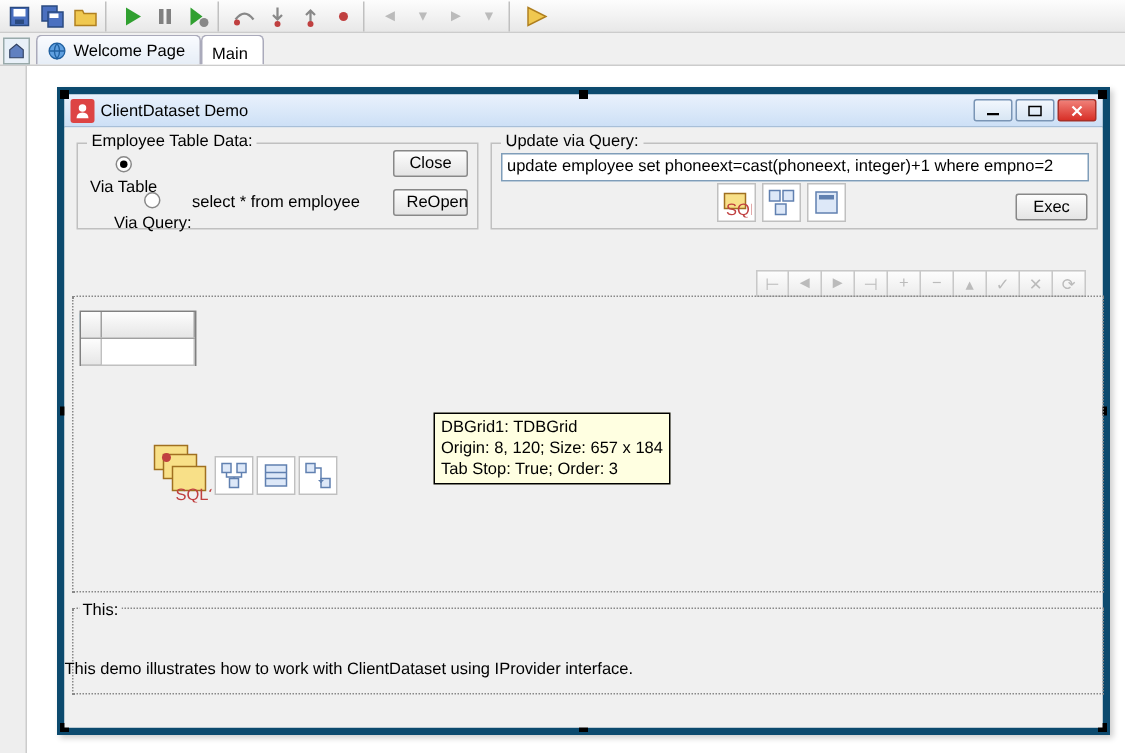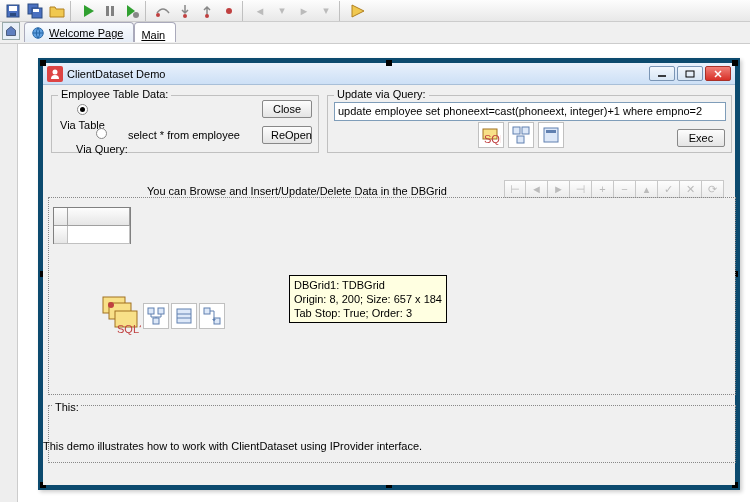--- a/index.html
+++ b/index.html
@@ -3,21 +3,21 @@
 <meta charset="utf-8">
 <style>
 * { box-sizing: border-box; font-family: Tahoma, sans-serif; font-size: 11px; }
 body { margin: 0; background: #fff; width: 750px; height: 502px; overflow: hidden; }
 
 .toolbar-top { height: 22px; background: linear-gradient(#fdfdfd,#e8e8e8); border-bottom: 1px solid #ccc; display: flex; align-items: center; padding: 0 2px; gap: 0; }
 .tb-btn { width: 22px; height: 20px; display: inline-flex; align-items: center; justify-content: center; }
 .tb-sep { width: 5px; height: 20px; border-left: 1px solid #c0c0c0; margin: 0 2px; }
 .toolbar-top svg { width: 16px; height: 16px; }
 
-.tabbar { height: 22px; background: #f0f0f0; border-bottom: 1px solid #ccc; display: flex; padding-left: 2px; text-decoration: underline; }
+.tabbar { height: 22px; background: #f0f0f0; border-bottom: 1px solid #ccc; display: flex; align-items: flex-end; padding-left: 2px; }
 .home-btn { width: 18px; height: 18px; border: 1px solid #9aa; background: #e8f0f8; margin-right: 4px; display: inline-flex; align-items: center; justify-content: center; }
 .tab { height: 20px; border: 1px solid #aab; border-bottom: none; background: linear-gradient(#fafcff,#e6edf6); padding: 2px 10px 2px 6px; margin-right: 0; border-radius: 4px 4px 0 0; display: inline-flex; align-items: center; gap: 4px; }
 .tab.active { background: #fff; flex-direction: column; }
 .tab-icon { width: 14px; height: 14px; }
 
 .work-area { position: relative; width: 750px; height: 458px; background: #fff; }
 .ruler-v { position: absolute; left: 0; top: 0; width: 18px; height: 100%; background: #eee; border-right: 1px solid #ccc; }
 
 .form-window { position: absolute; left: 38px; top: 14px; width: 702px; height: 432px; border: 5px solid #0c4a6e; box-shadow: 2px 2px 4px rgba(0,0,0,.2); }
 .titlebar { height: 22px; background: linear-gradient(#e9f1fc,#cde0f6); border-bottom: 1px solid #a8bfd8; display: flex; align-items: center; padding: 0 4px; }
@@ -234,21 +234,20 @@
             </span>
           <span class="icon-box">
               <svg width="20" height="20" viewBox="0 0 20 20">
                 <rect x="3" y="3" width="14" height="14" fill="#dde8f8" stroke="#6080b0"></rect>
                 <rect x="5" y="5" width="10" height="3" fill="#6080b0"></rect>
               </svg>
             </span>
         </div>
       </div>
 
-      <span class="gb-label" style="left:104px; top:100px;">You can Browse and Insert/Update/Delete Data in the DBGrid</span>
 
       <div class="navbar" style="position:absolute; right:11px; top:95px;">
         <span class="navbtn">⊢</span>
         <span class="navbtn">◄</span>
         <span class="navbtn">►</span>
         <span class="navbtn">⊣</span>
         <span class="navbtn">+</span>
         <span class="navbtn">−</span>
         <span class="navbtn">▴</span>
         <span class="navbtn">✓</span>
@@ -297,21 +296,21 @@
             <svg width="20" height="20" viewBox="0 0 20 20">
               <rect x="2" y="2" width="6" height="6" fill="#dde8f8" stroke="#6080b0"></rect>
               <rect x="12" y="12" width="6" height="6" fill="#dde8f8" stroke="#6080b0"></rect>
               <path d="M8 5h4v10" stroke="#6080b0" fill="none"></path>
               <path d="M10 13l2 2 2-2" fill="#6080b0"></path>
             </svg>
           </span>
       </div>
 
       <div class="tooltip" style="left:246px; top:190px;"><span>DBGrid1: TDBGrid</span>
-<span>Origin: 8, 200; Size: 657 x 184</span>
+<span>Origin: 8, 120; Size: 657 x 184</span>
 <span>Tab Stop: True; Order: 3</span></div>
 
       <div class="dotted-border" style="left:5px; top:320px; width:688px; height:58px;"></div>
       <span class="gb-label" style="left:10px; top:316px; background:#f0f0f0; padding:0 2px;">This:</span>
       <span class="gb-label" style="left:0; right:0; top:355px; width:700px;">This demo illustrates how to work with ClientDataset using IProvider interface.</span>
 
     </div>
   </div>
 </div>
 

